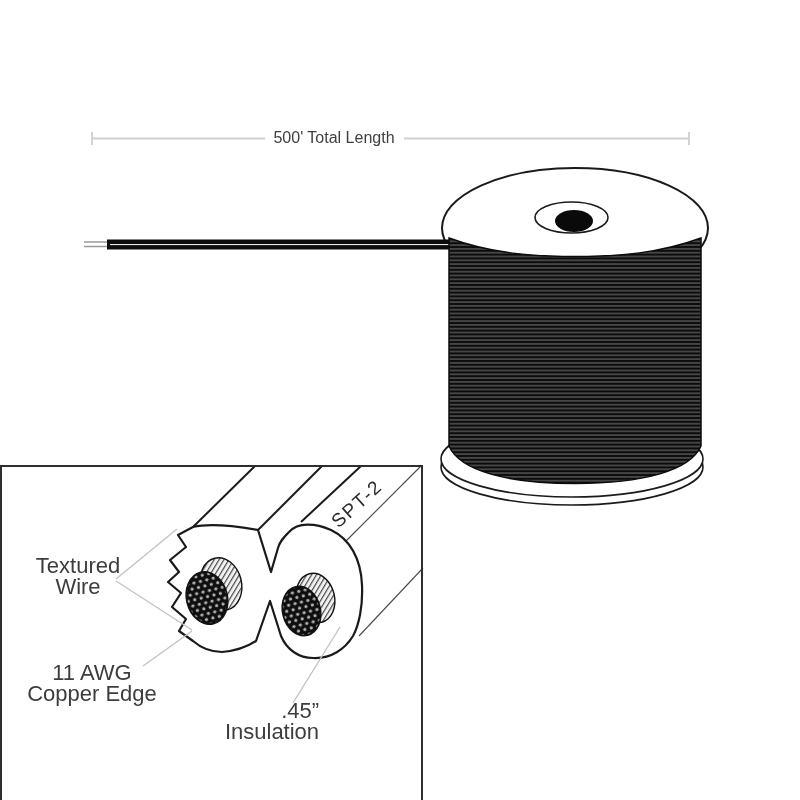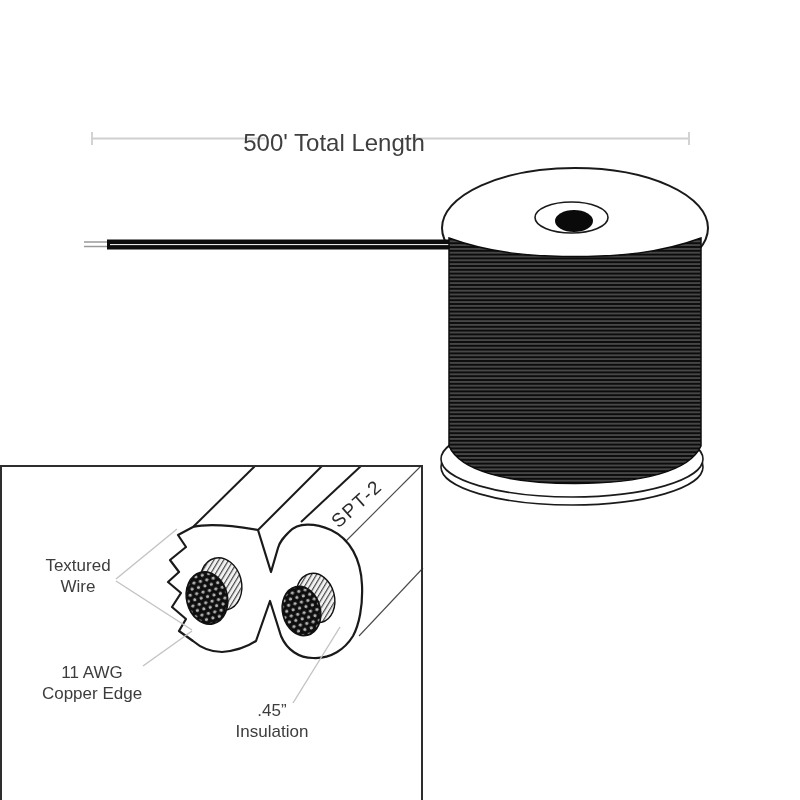--- a/index.html
+++ b/index.html
@@ -2,25 +2,25 @@
 <html><head>
 <meta charset="utf-8">
 <style>
   html,body{margin:0;padding:0;background:#ffffff;}
   .canvas{
     position:relative;width:800px;height:800px;background:#ffffff;overflow:hidden;
     font-family:"Liberation Sans", sans-serif;
   }
   svg.art{position:absolute;left:0;top:0;}
   .label{
-    position:absolute;color:#3d3d3d;font-size:17px;line-height:21px;
+    position:absolute;color:#3d3d3d;font-size:22px;line-height:21px;
     text-align:center;white-space:nowrap;transform:translateX(-50%);
   }
   .dim-label{
-    position:absolute;color:#3f3f3f;font-size:24px;transform:translateX(-50%);
+    position:absolute;color:#3f3f3f;font-size:16px;transform:translateX(-50%);
     white-space:nowrap;
   }
   .spt-label{
     position:absolute;color:#2b2b2b;font-size:19px;letter-spacing:1.5px;
     transform:translate(-50%,-50%) rotate(-42deg);white-space:nowrap;
   }
   .inset-box{
     position:absolute;left:0;top:465px;width:423px;height:335px;
     border-top:2px solid #2e2e2e;border-right:2px solid #2e2e2e;border-left:2px solid #2e2e2e;
     box-sizing:border-box;
@@ -142,18 +142,18 @@
   <div class="label" style="left:78px;top:555px;">
     <div>Textured</div>
     <div>Wire</div>
   </div>
 
   <div class="label" style="left:92px;top:662px;">
     <div>11 AWG</div>
     <div>Copper Edge</div>
   </div>
 
-  <div class="label" style="left:272px;top:700px;">
+  <div class="label" style="left:272px;top:700px;text-align:right;">
     <div>.45”</div>
     <div>Insulation</div>
   </div>
 
 </div>
 
 </body></html>

